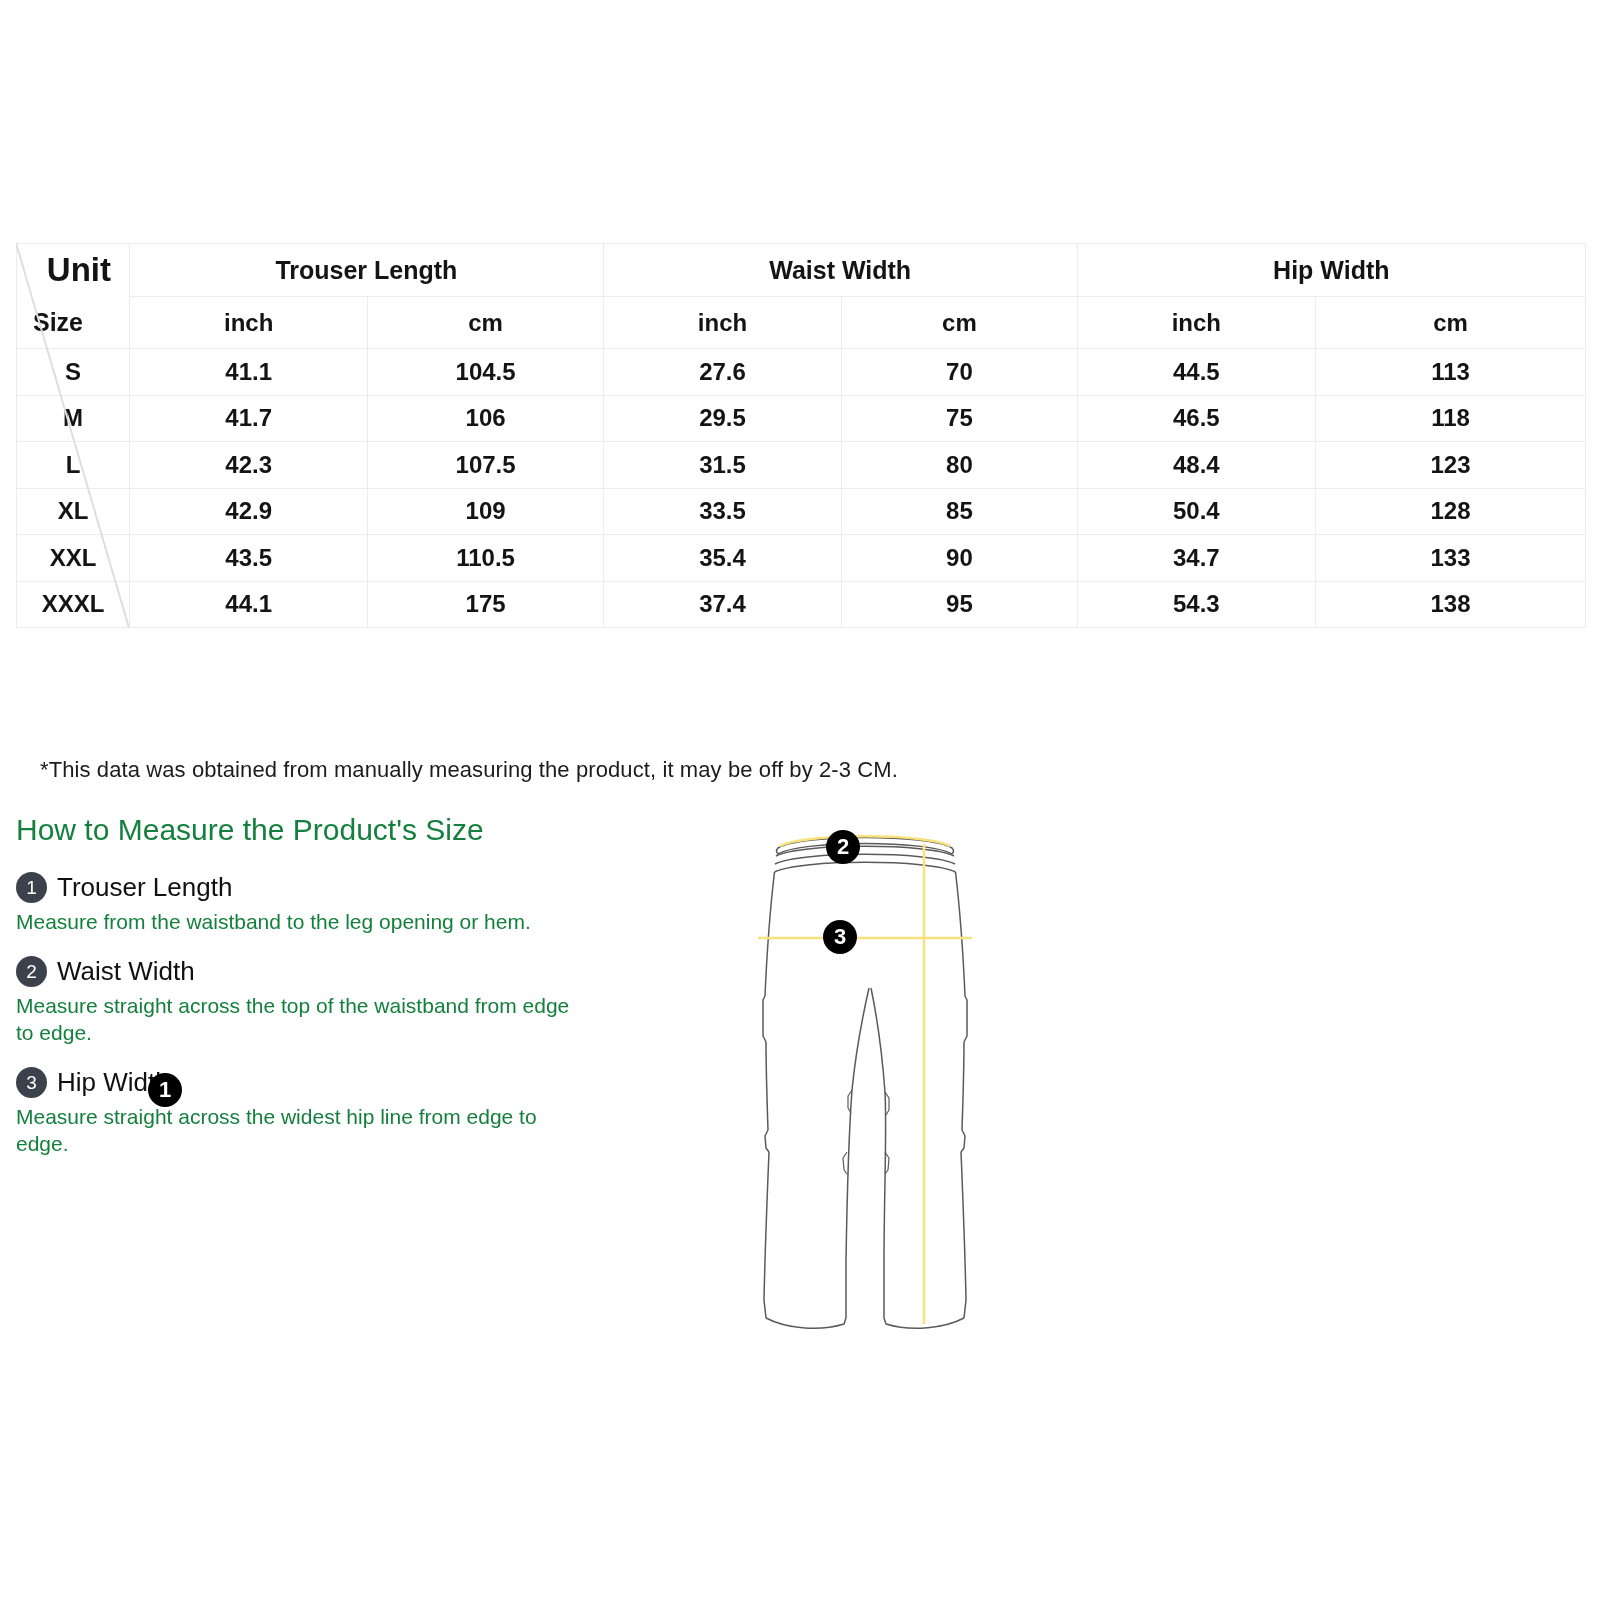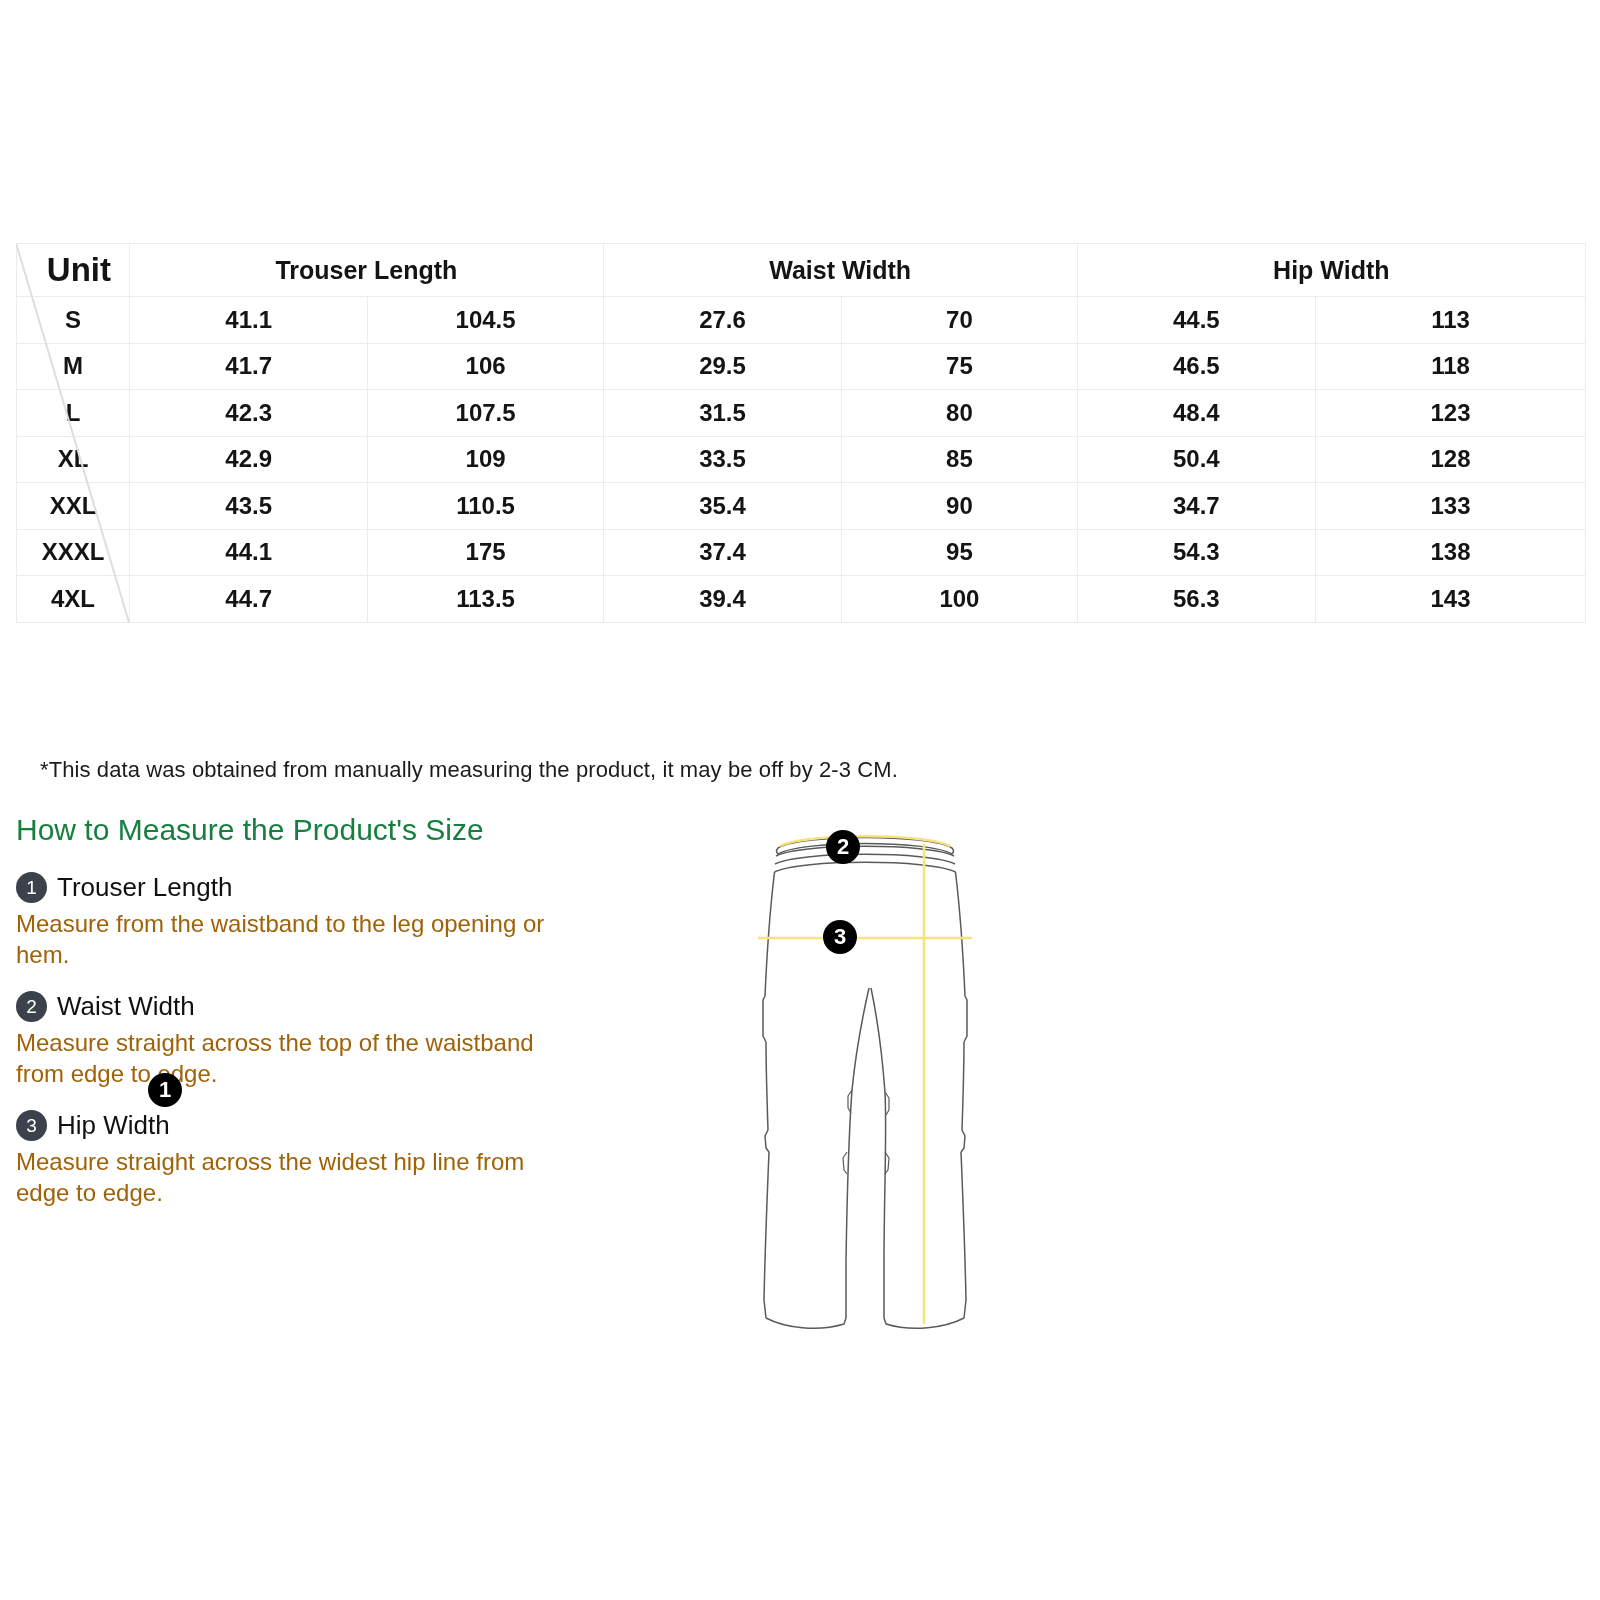--- a/index.html
+++ b/index.html
@@ -132,23 +132,23 @@
     flex: 0 0 auto;
     line-height: 1;
     font-weight: 400;
   }
   .step-name {
     font-size: 26px;
     font-weight: 400;
     color: #111;
   }
   .step-desc {
-    font-size: 24px;
+    font-size: 21px;
     font-weight: 400;
-    color: #a16207;
+    color: #15803d;
     line-height: 1.31;
     margin: 0 0 20px 0;
     max-width: 560px;
   }
   .step-block { margin-bottom: 5px; }
 
   
   .diagram {
     position: absolute;
     left: 740px;
@@ -191,20 +191,31 @@
     </colgroup>
     <thead>
       <tr>
         <th class="unitcell" rowspan="1">
           <span class="corner-unit">Unit</span>
         </th>
         <th class="grp" colspan="2">Trouser Length</th>
         <th class="grp" colspan="2">Waist Width</th>
         <th class="grp" colspan="2">Hip Width</th>
       </tr>
+      <tr>
+        <th class="sizecell">
+          <span class="corner-size">Size</span>
+        </th>
+        <th class="sub">inch</th>
+        <th class="sub">cm</th>
+        <th class="sub">inch</th>
+        <th class="sub">cm</th>
+        <th class="sub">inch</th>
+        <th class="sub">cm</th>
+      </tr>
     </thead>
     <tbody id="table-body">
         <tr>
           <td>S</td>
           <td>41.1</td>
           <td>104.5</td>
           <td>27.6</td>
           <td>70</td>
           <td>44.5</td>
           <td>113</td>
@@ -246,29 +257,20 @@
           <td>133</td>
         </tr>
         <tr>
           <td>XXXL</td>
           <td>44.1</td>
           <td>175</td>
           <td>37.4</td>
           <td>95</td>
           <td>54.3</td>
           <td>138</td>
-        </tr>
-        <tr>
-          <td>4XL</td>
-          <td>44.7</td>
-          <td>113.5</td>
-          <td>39.4</td>
-          <td>100</td>
-          <td>56.3</td>
-          <td>143</td>
         </tr>
       </tbody>
   </table>
 
   <svg class="diag-svg" viewBox="0 0 1570 104" preserveAspectRatio="none">
     <line x1="0" y1="0" x2="113" y2="104" stroke="#dedede" stroke-width="1.4"></line>
   </svg>
 </div>
 
 <div class="disclaimer">*This data was obtained from manually measuring the product, it may be off by 2-3 CM.</div>

